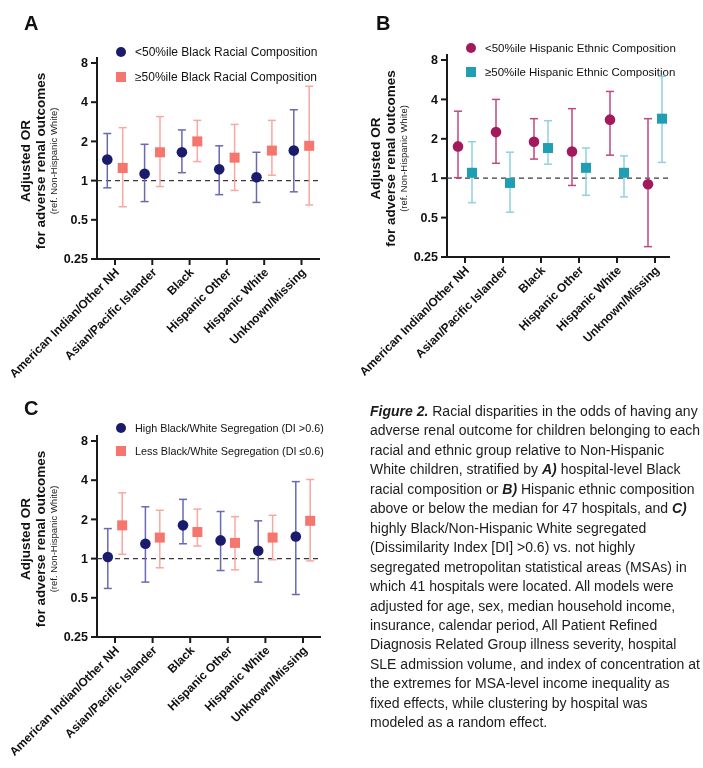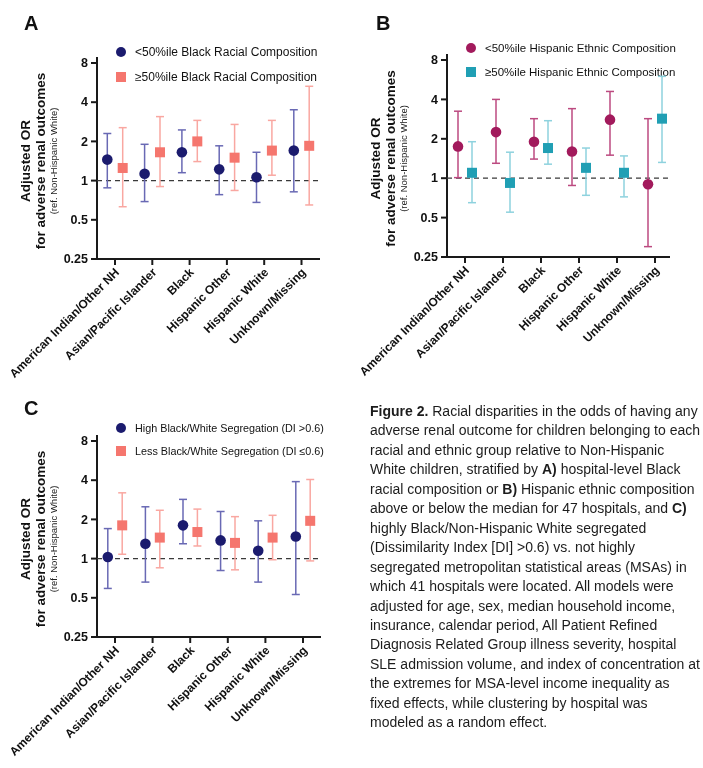--- a/index.html
+++ b/index.html
@@ -4,21 +4,21 @@
 <style>
   html,body{margin:0;padding:0;background:#ffffff;}
   body{width:703px;height:768px;position:relative;overflow:hidden;
        font-family:"Liberation Sans",sans-serif;color:#1f1f1f;}
   .panel{position:absolute;}
   #panelA{left:0;top:0;}
   #panelB{left:352px;top:0;}
   #panelC{left:0;top:385px;}
   .caption{position:absolute;left:370px;top:402px;width:333px;
            font-size:14px;line-height:1.39;color:#1c1c1c;text-align:left;}
-  .caption .b{font-weight:700;}
+  .caption .b{font-weight:700;font-style:italic;}
   svg text{font-family:"Liberation Sans",sans-serif;}
 </style>
 </head>
 <body>
 
 <div>
   <svg id="panelA" class="panel" width="352" height="385" viewBox="0 0 352 385">
       <text x="24" y="30" font-size="20" font-weight="700" fill="#111">A</text>
       <g>
         <text transform="translate(30,161) rotate(-90)" text-anchor="middle" font-size="13.5" font-weight="700" fill="#111">Adjusted OR</text>

